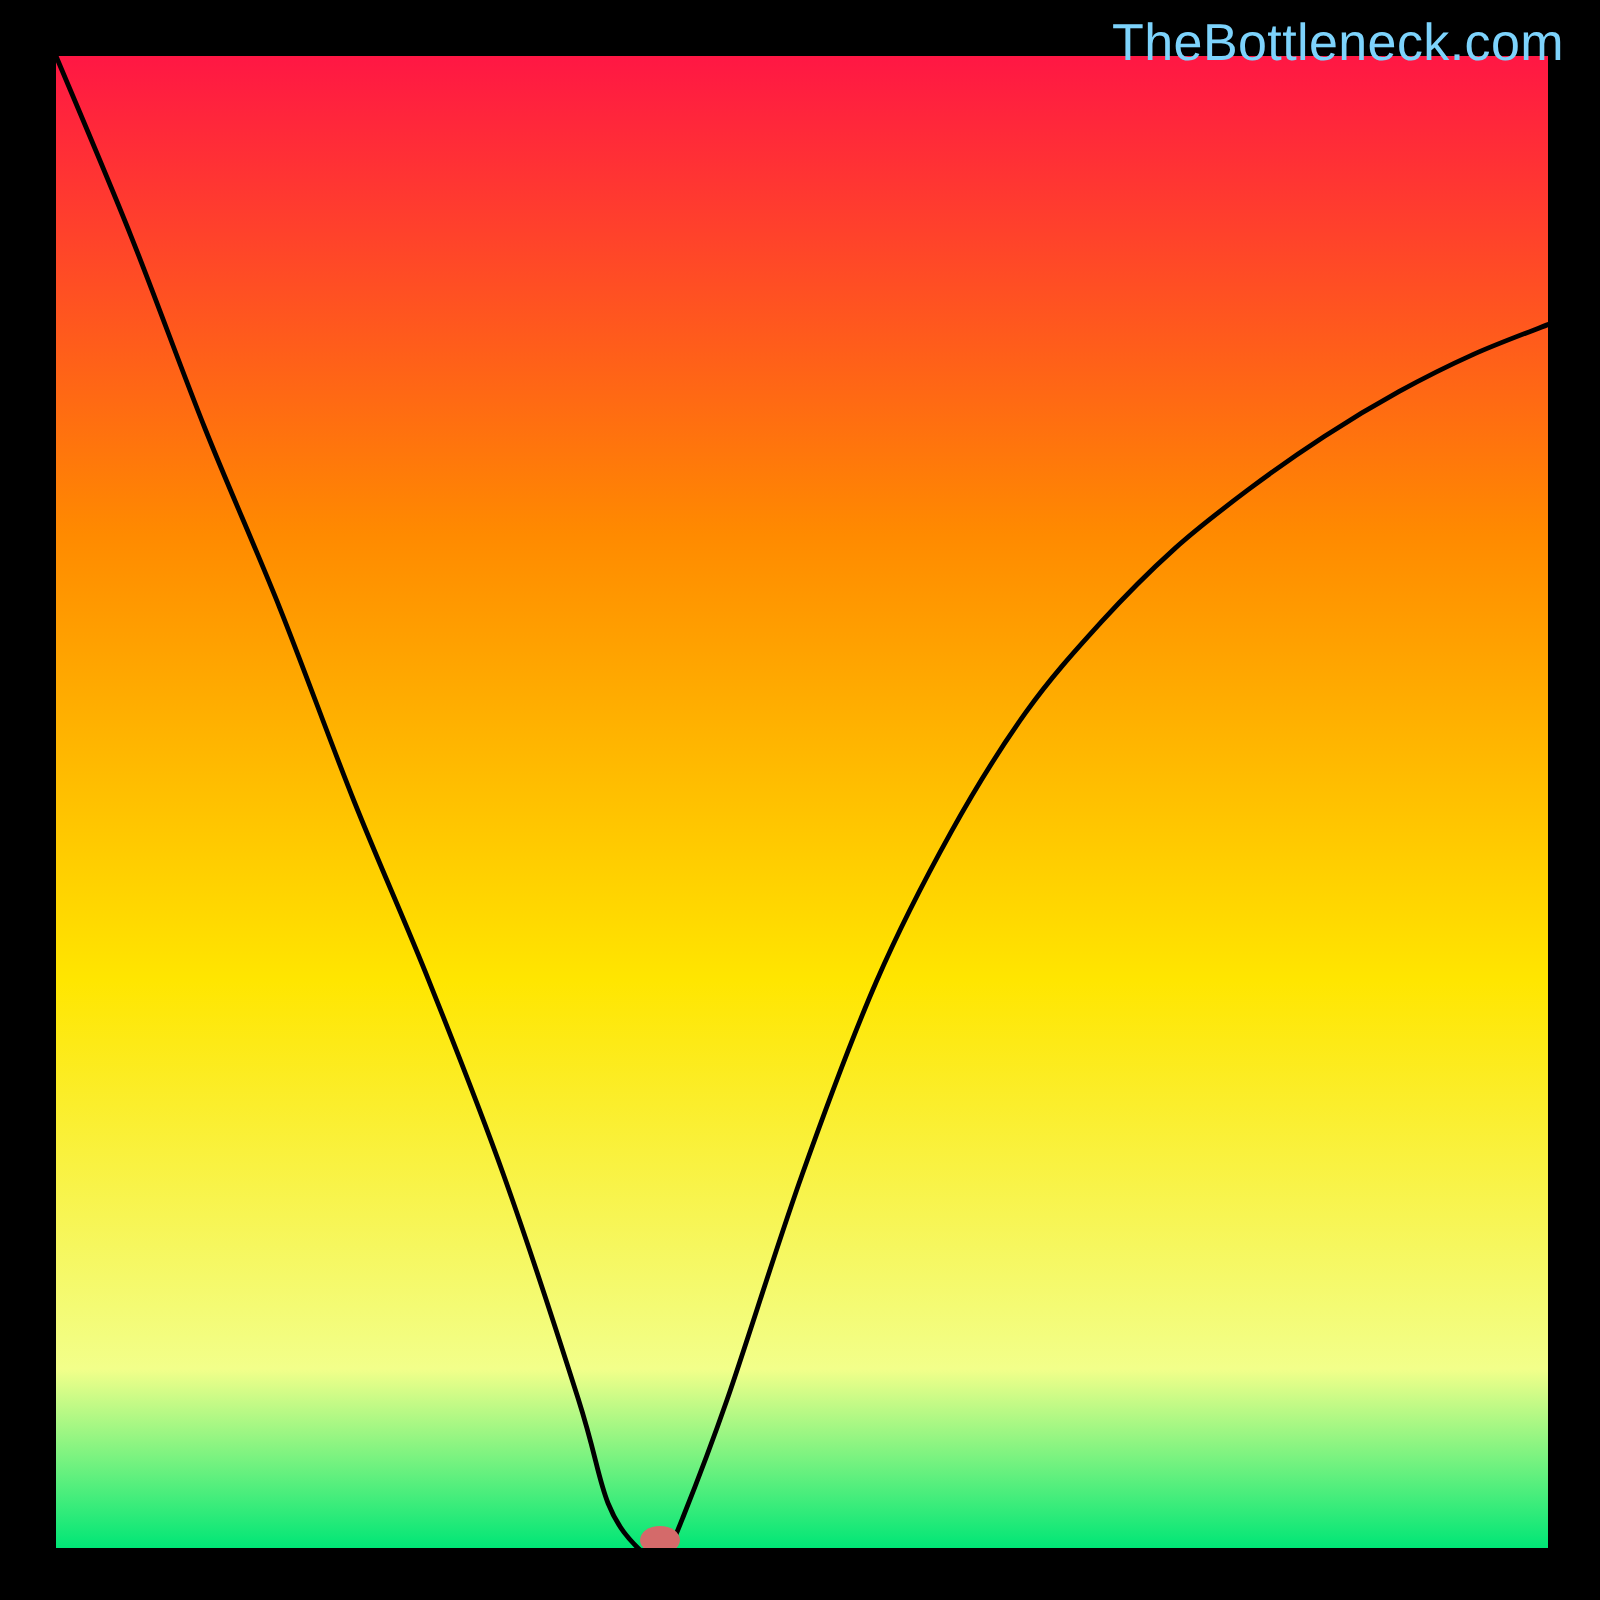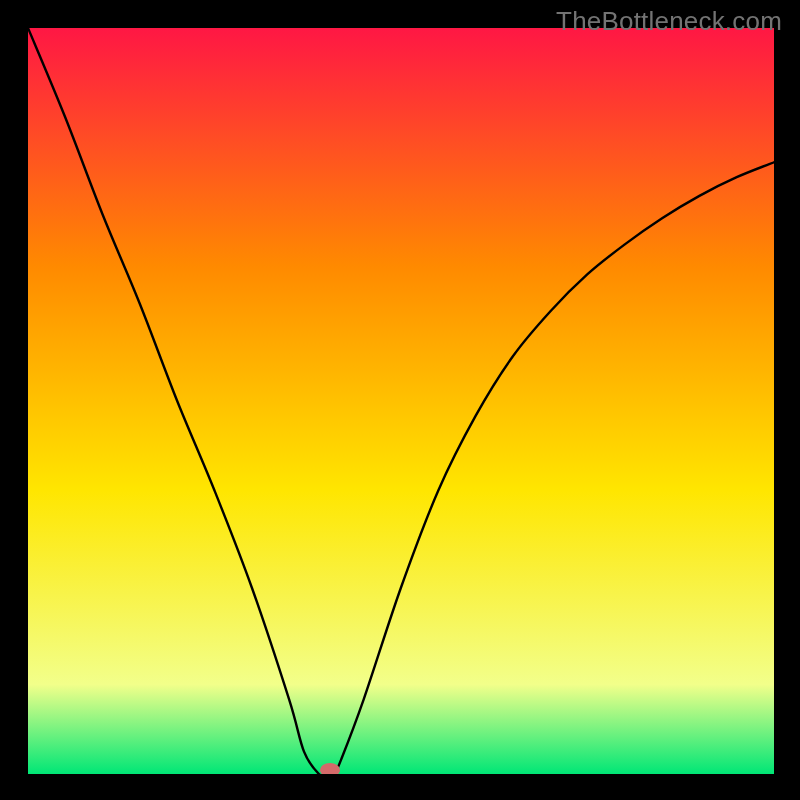--- a/index.html
+++ b/index.html
@@ -7,21 +7,21 @@
   .frame {
     position: relative;
     width: 800px;
     height: 800px;
     background: #000;
   }
   .watermark {
     position: absolute;
     top: 6px;
     right: 18px;
-    color: #737373;
+    color: #7dd3fc;
     font-family: Arial, Helvetica, sans-serif;
     font-size: 26px;
     font-weight: 400;
     letter-spacing: 0.2px;
     z-index: 10;
   }
   .plot-area {
     position: absolute;
     left: 28px;
     top: 28px;

